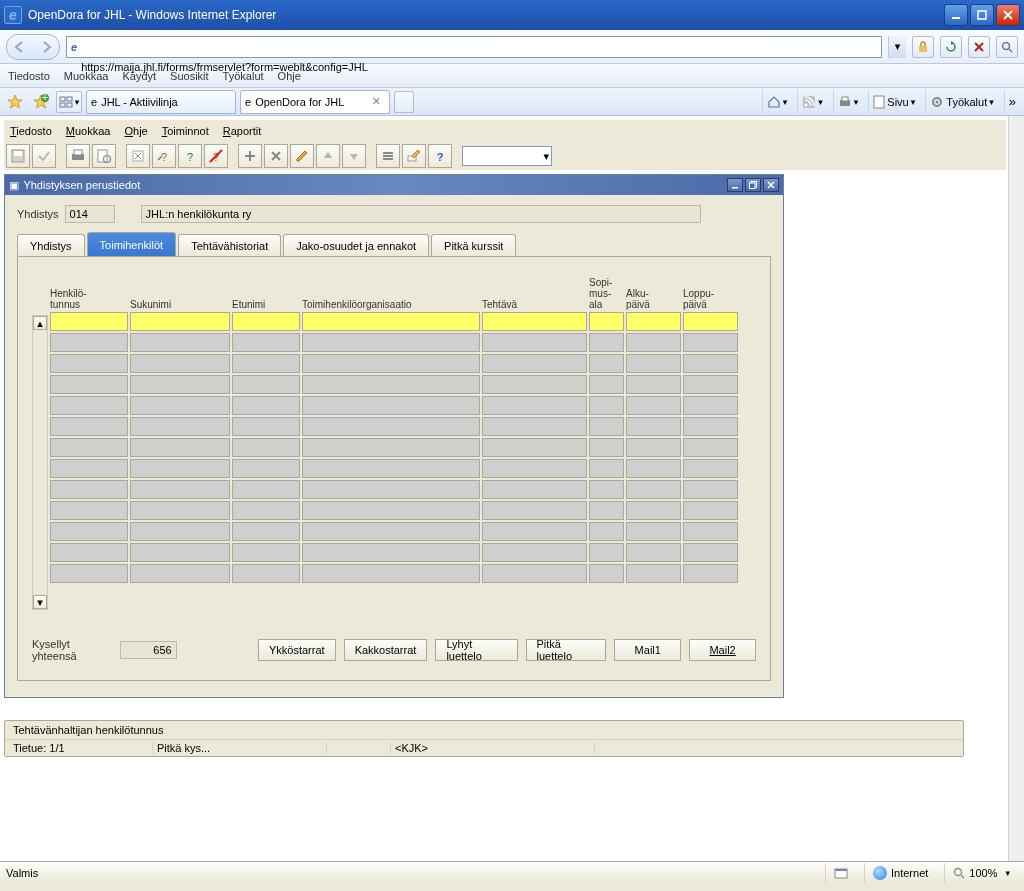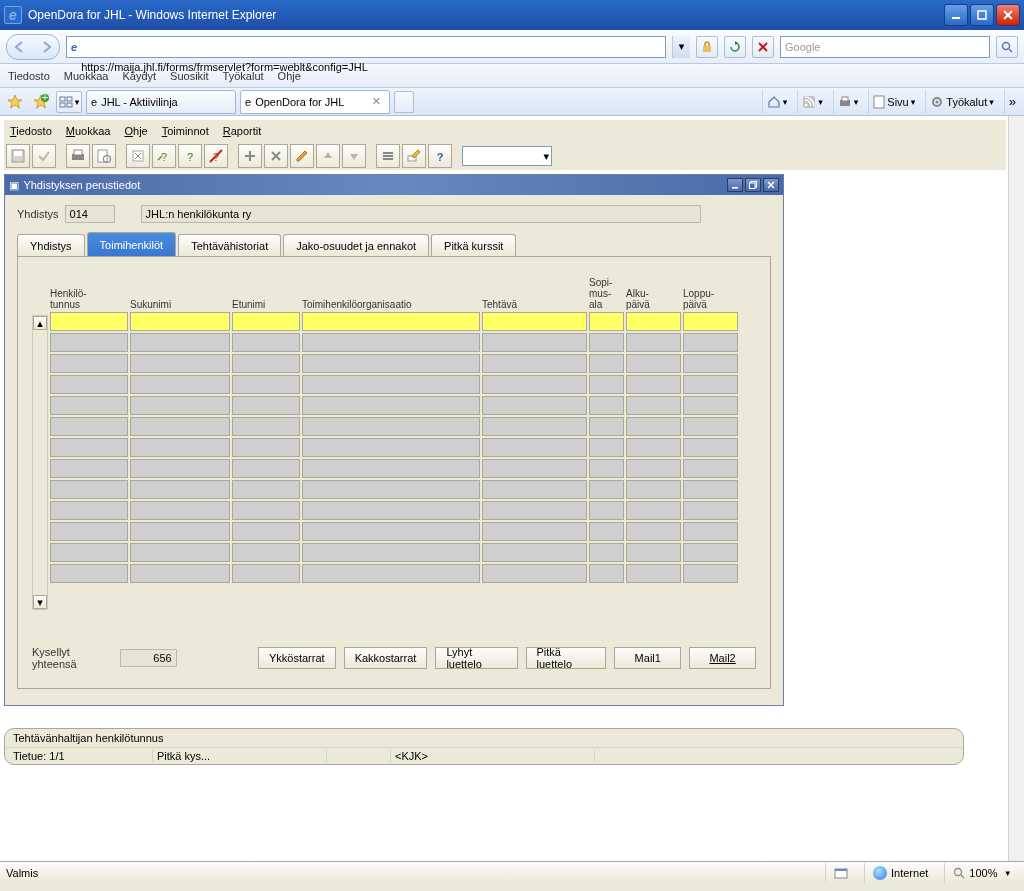--- a/index.html
+++ b/index.html
@@ -59,25 +59,25 @@
   
   .gridwrap{display:flex;}
   .gridvsb{width:16px;background:#ece9d8;border:1px solid #cfcab8;margin-right:2px;height:295px;position:relative;}
   .gridvsb .up,.gridvsb .dn{position:absolute;left:0;width:14px;height:14px;border:1px solid #aca899;background:linear-gradient(#fdfdfb,#ece9d8);display:flex;align-items:center;justify-content:center;}
   .gridvsb .up{top:0;} .gridvsb .dn{bottom:0;}
   .grid{flex:1;}
   .gh{font-size:10px;color:#333;}
   .gcols{display:flex;gap:2px;}
   .gcell{height:19px;border:1px solid #aca899;background:#cfcfcf;}
   .gcell.hl{background:#ffff66;}
-  .bottomrow{display:flex;align-items:center;gap:8px;margin-top:36px;}
+  .bottomrow{display:flex;align-items:center;gap:8px;margin-top:28px;}
   .btn{height:22px;border:1px solid #aca899;background:linear-gradient(#fdfdfb,#ece9d8);padding:0 10px;display:flex;align-items:center;}
   .countbox{width:60px;height:18px;border:1px solid #bdb8a8;background:#e8e4d4;display:flex;align-items:center;justify-content:flex-end;padding:4px 4px;}
   
-  .app-status{margin-top:22px;border:1px solid #aca899;background:#ece9d8;border-radius:10px;}
+  .app-status{margin-top:22px;border:1px solid #aca899;background:#ece9d8;border-radius:2px;}
   .app-status .r1{padding:3px 8px;border-bottom:1px solid #d8d2c0;}
   .app-status .r2{display:flex;padding:2px 8px;gap:4px;}
   .app-status .cell{border-right:1px solid #d8d2c0;padding-right:8px;}
   
   .ie-vsb{position:absolute;right:0;top:0;bottom:0;width:16px;background:#efefef;border-left:1px solid #d0d0d0;}
   
   .ie-status{height:22px;background:linear-gradient(#fdfdfb,#ece9d8);border-top:1px solid #aca899;display:flex;align-items:center;padding:0 6px;gap:8px;}
   .ie-status .sp{flex:1;}
   .zone{display:flex;align-items:center;gap:4px;height:20px;padding:0 8px;border-left:1px solid #d8d2c0;}
   .globe{width:14px;height:14px;border-radius:50%;background:radial-gradient(circle at 40% 35%,#aee0ff,#2a7de0);}
@@ -137,23 +137,20 @@
       <svg width="12" height="12">
         <path d="M6 2 A4 4 0 1 1 2 6" fill="none" stroke="#2a8a2a" stroke-width="1.5"></path>
         <path d="M6 0 L6 4 L9 2 Z" fill="#2a8a2a"></path>
       </svg>
     </div>
   <div class="iconbtn">
       <svg width="12" height="12">
         <line x1="2" y1="2" x2="10" y2="10" stroke="#c02020" stroke-width="2"></line>
         <line x1="10" y1="2" x2="2" y2="10" stroke="#c02020" stroke-width="2"></line>
       </svg>
-    </div>
-  <div class="searchbox">
-      <span>Google</span>
     </div>
   <div class="iconbtn">
       <svg width="12" height="12">
         <circle cx="5" cy="5" r="3.5" fill="none" stroke="#5a7aaa" stroke-width="1.5"></circle>
         <line x1="8" y1="8" x2="11" y2="11" stroke="#5a7aaa" stroke-width="1.5"></line>
       </svg>
     </div>
 </div>
 
 <div class="ie-menurow">

